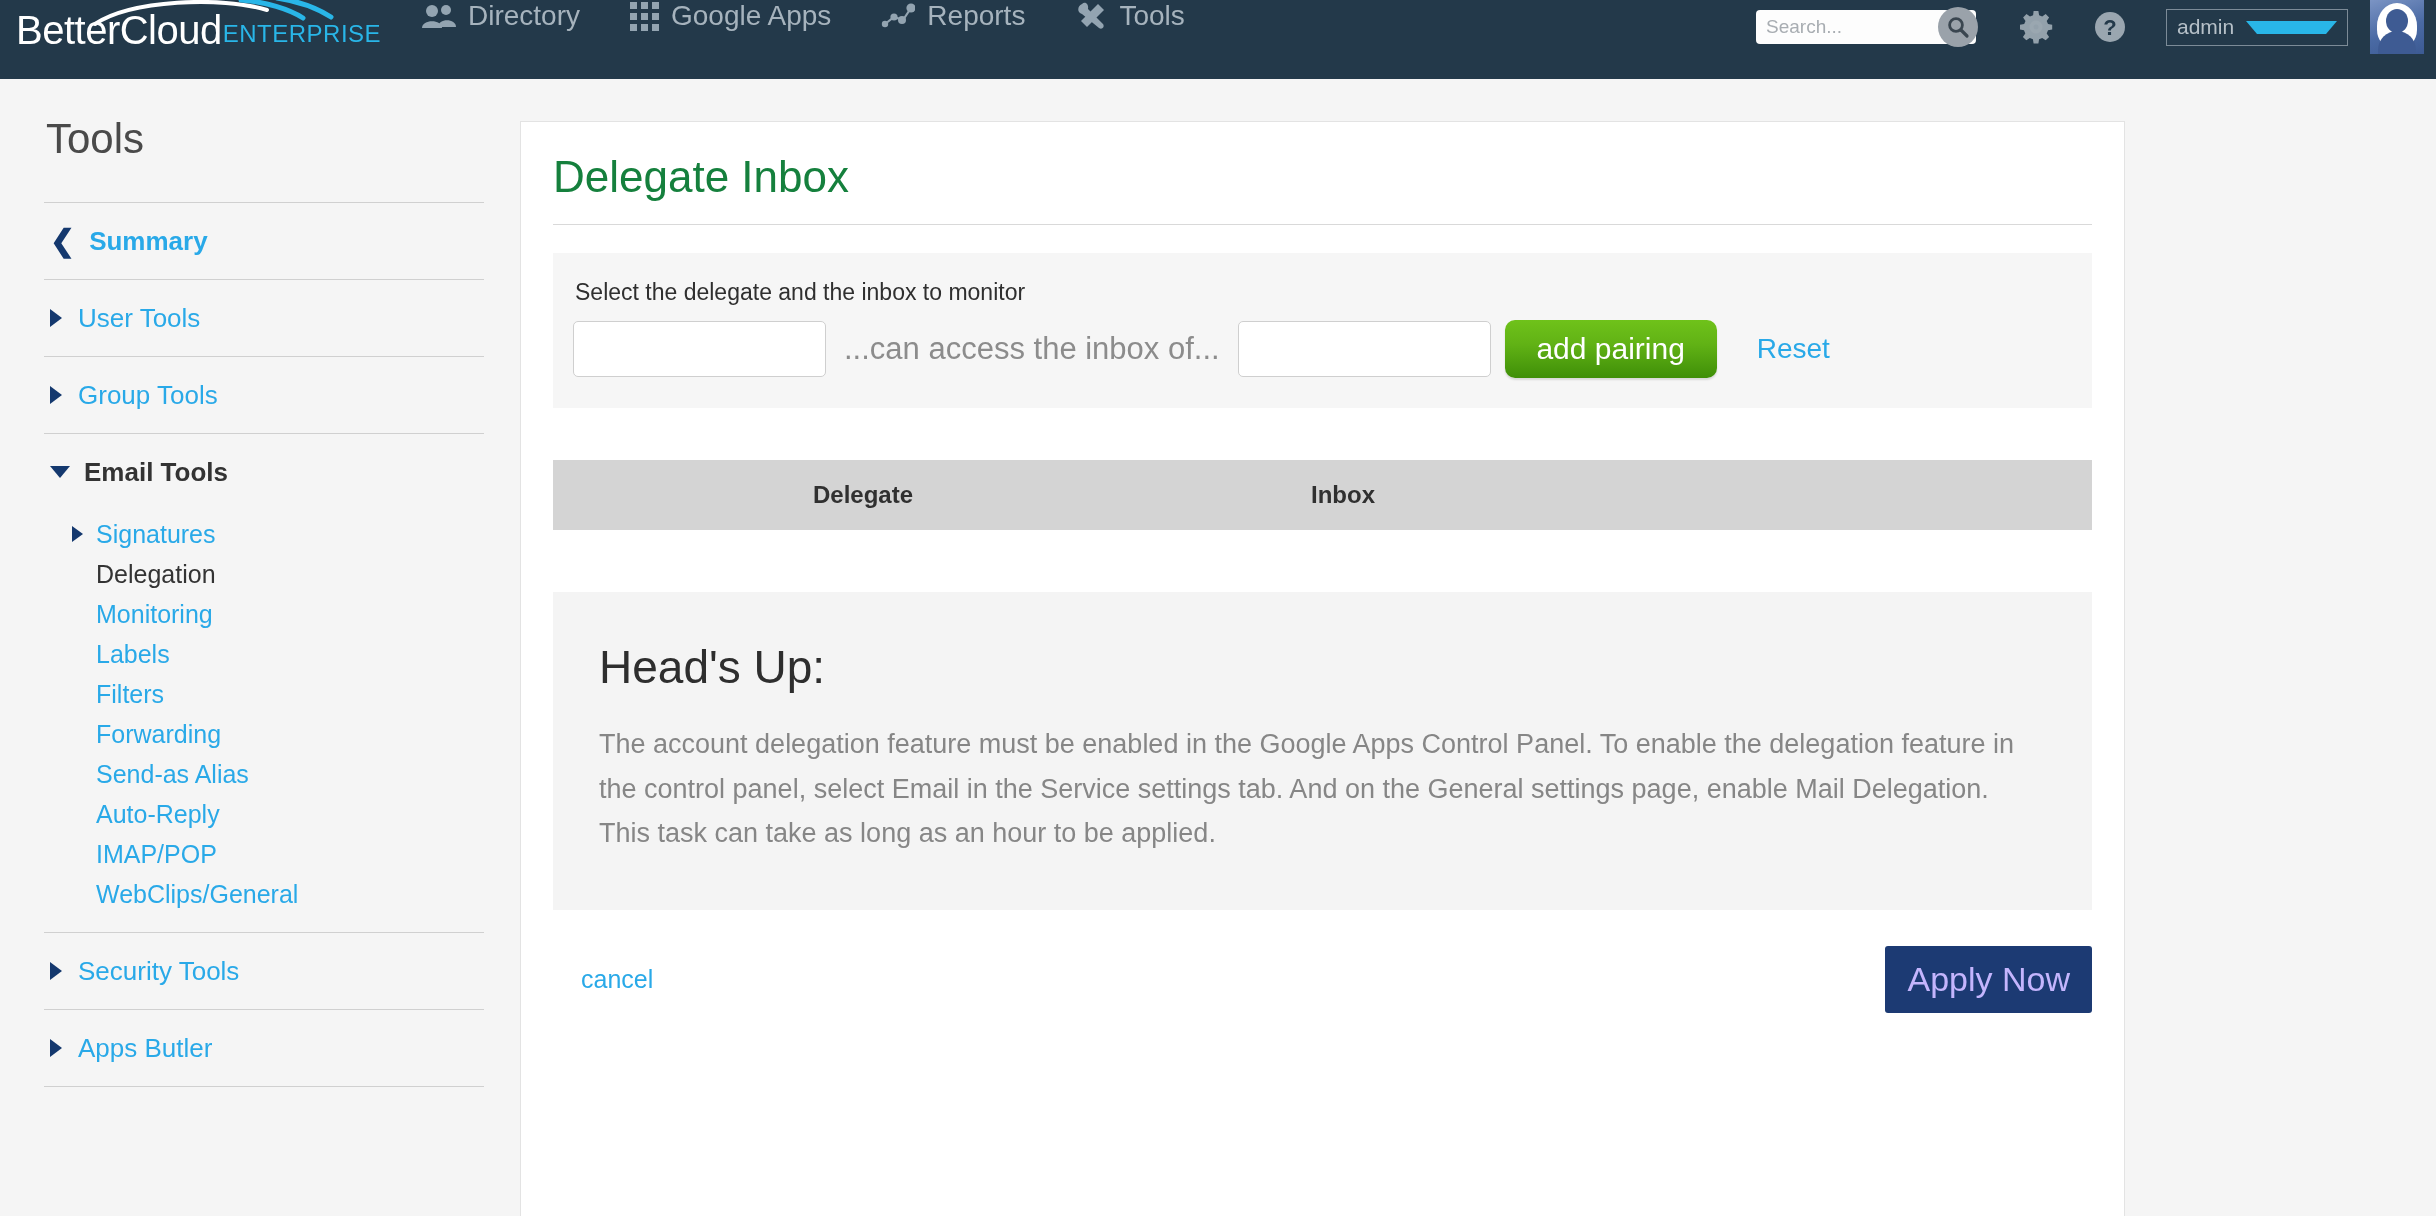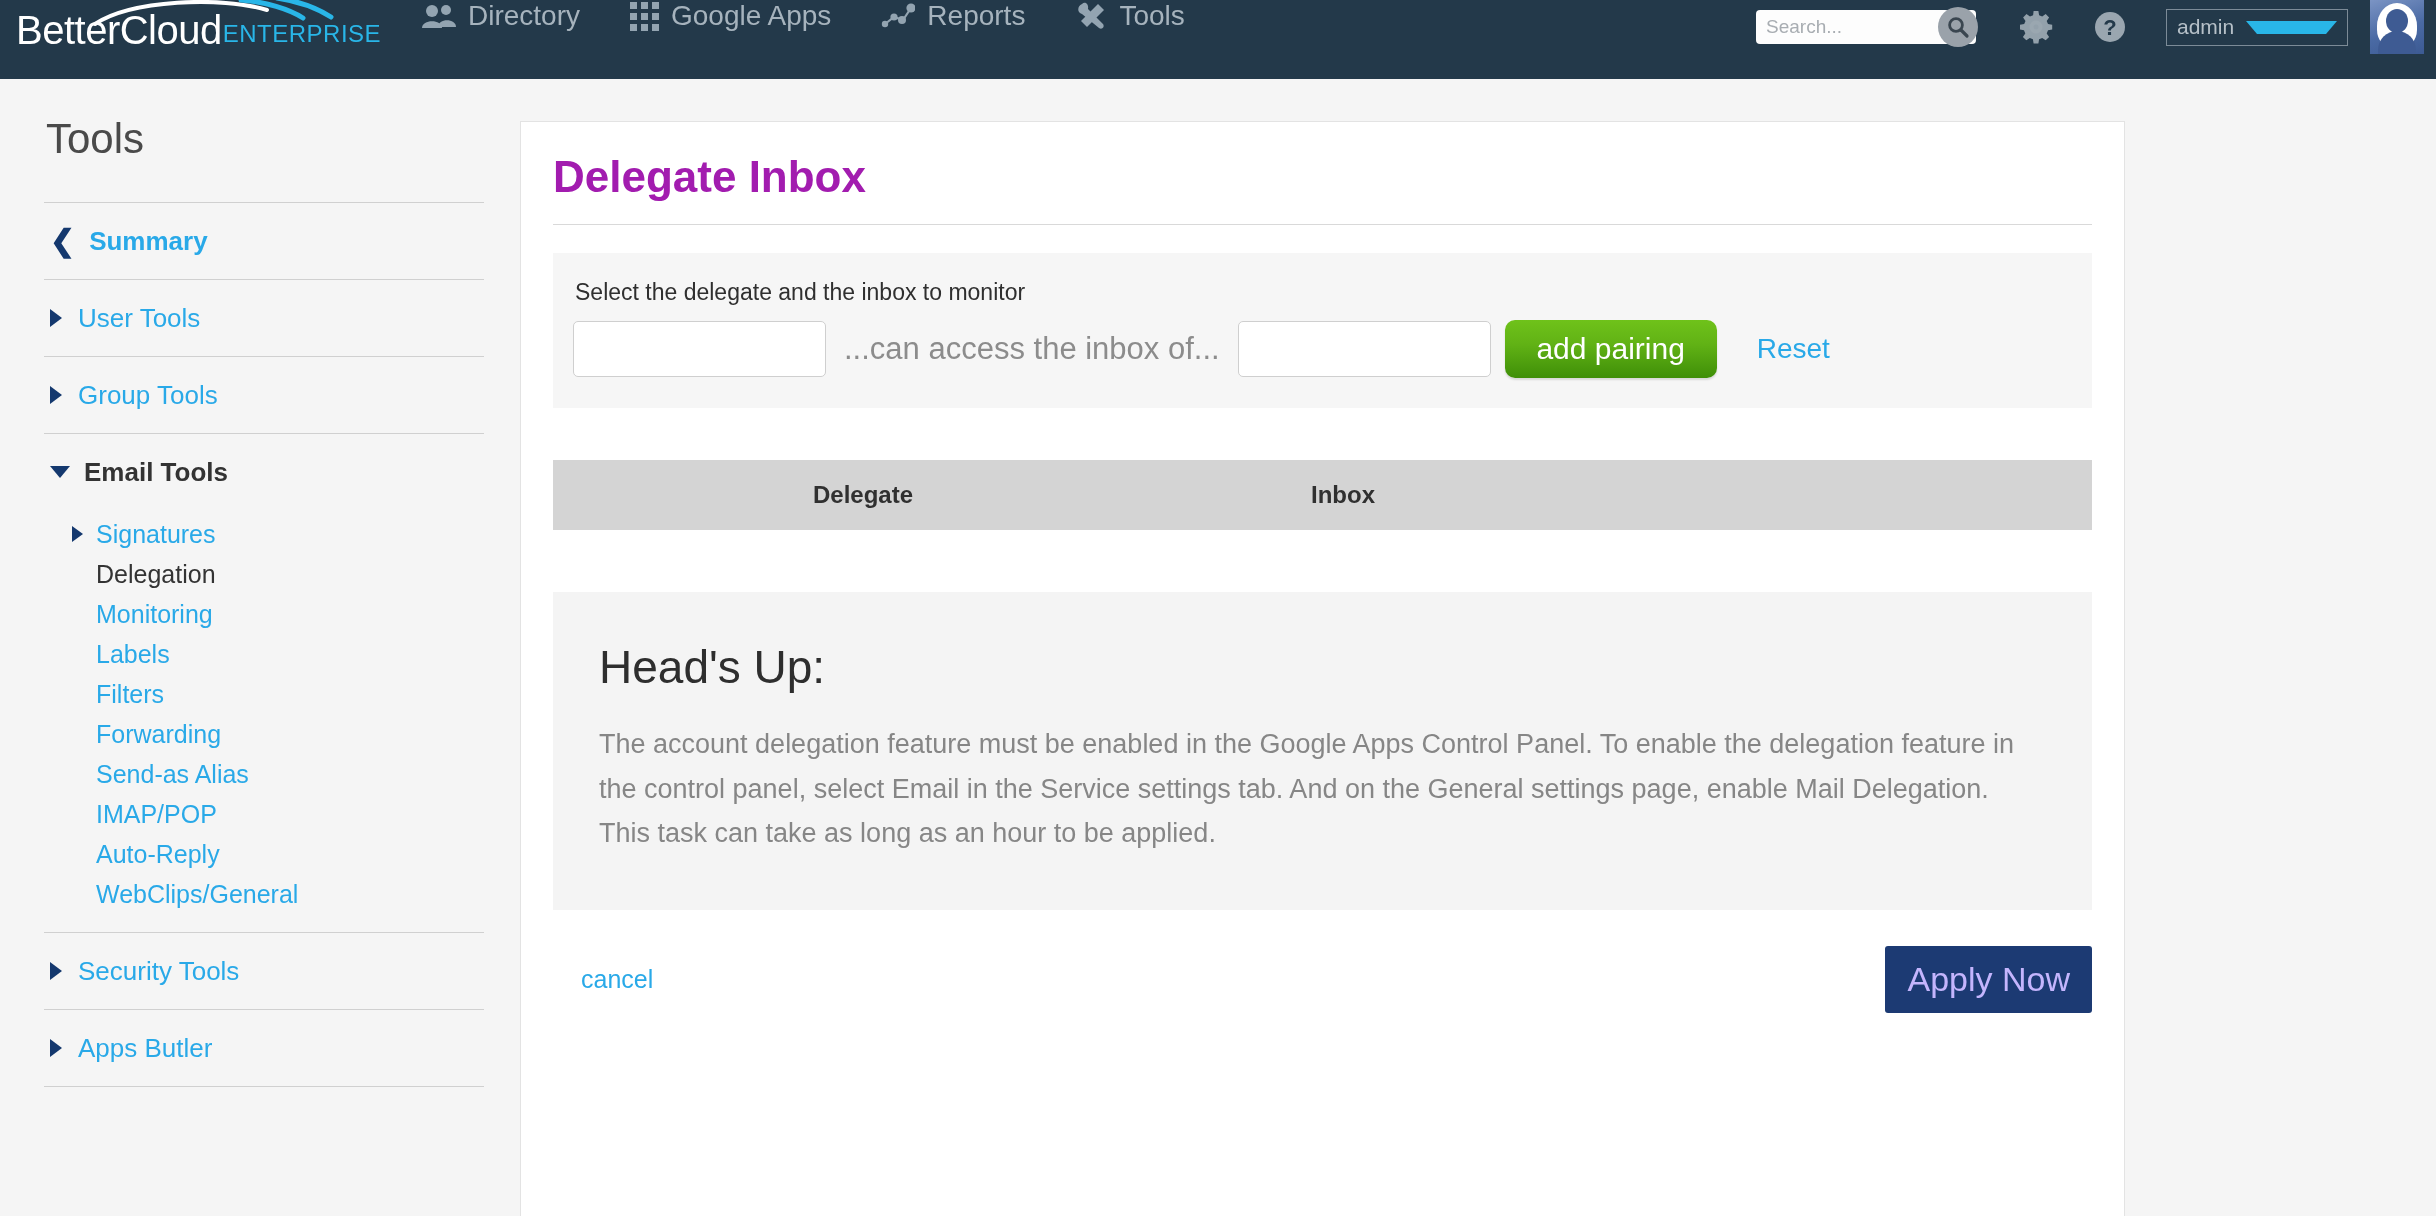--- a/index.html
+++ b/index.html
@@ -246,22 +246,22 @@
     left: 520px;
     top: 42px;
     width: 1605px;
     height: 1140px;
     background: #ffffff;
     border: 1px solid #e3e3e3;
   }
 
   .card-title {
     font-size: 44px;
-    color: #a21caf;
-    font-weight: 700;
+    color: #15803d;
+    font-weight: 400;
     padding: 30px 0 22px 32px;
   }
   .card-title-rule { height: 1px; background: #d9d9d9; margin: 0 32px; }
 
   .form-panel {
     background: #f6f6f6;
     margin: 28px 32px 0 32px;
     padding: 26px 20px 30px 20px;
   }
   .form-label {
@@ -517,24 +517,24 @@
       <div class="sub-row sub-indent">
         <span class="sub-label">Filters</span>
       </div>
       <div class="sub-row sub-indent">
         <span class="sub-label">Forwarding</span>
       </div>
       <div class="sub-row sub-indent">
         <span class="sub-label">Send-as Alias</span>
       </div>
       <div class="sub-row sub-indent">
+        <span class="sub-label">Auto-Reply</span>
+      </div>
+      <div class="sub-row sub-indent">
         <span class="sub-label">IMAP/POP</span>
-      </div>
-      <div class="sub-row sub-indent">
-        <span class="sub-label">Auto-Reply</span>
       </div>
       <div class="sub-row sub-indent">
         <span class="sub-label">WebClips/General</span>
       </div>
     </div>
 
     <div class="divider"></div>
     <div class="side-row">
       <span class="tri-right"></span>
       <span class="side-label">Security Tools</span>

